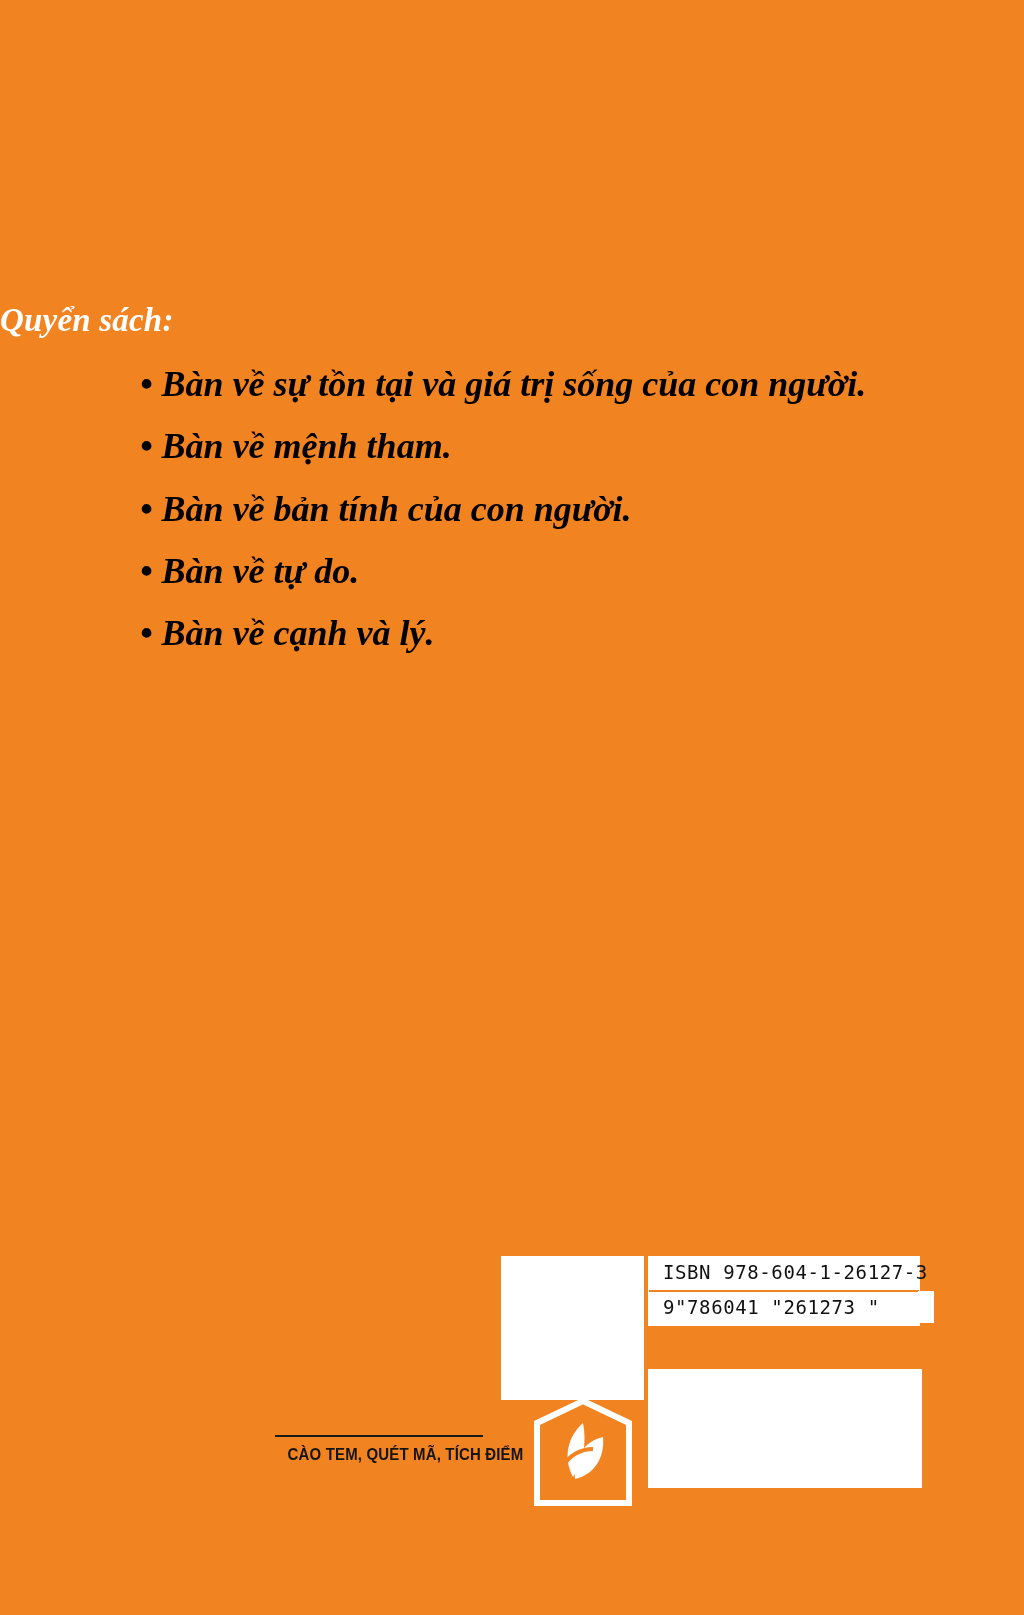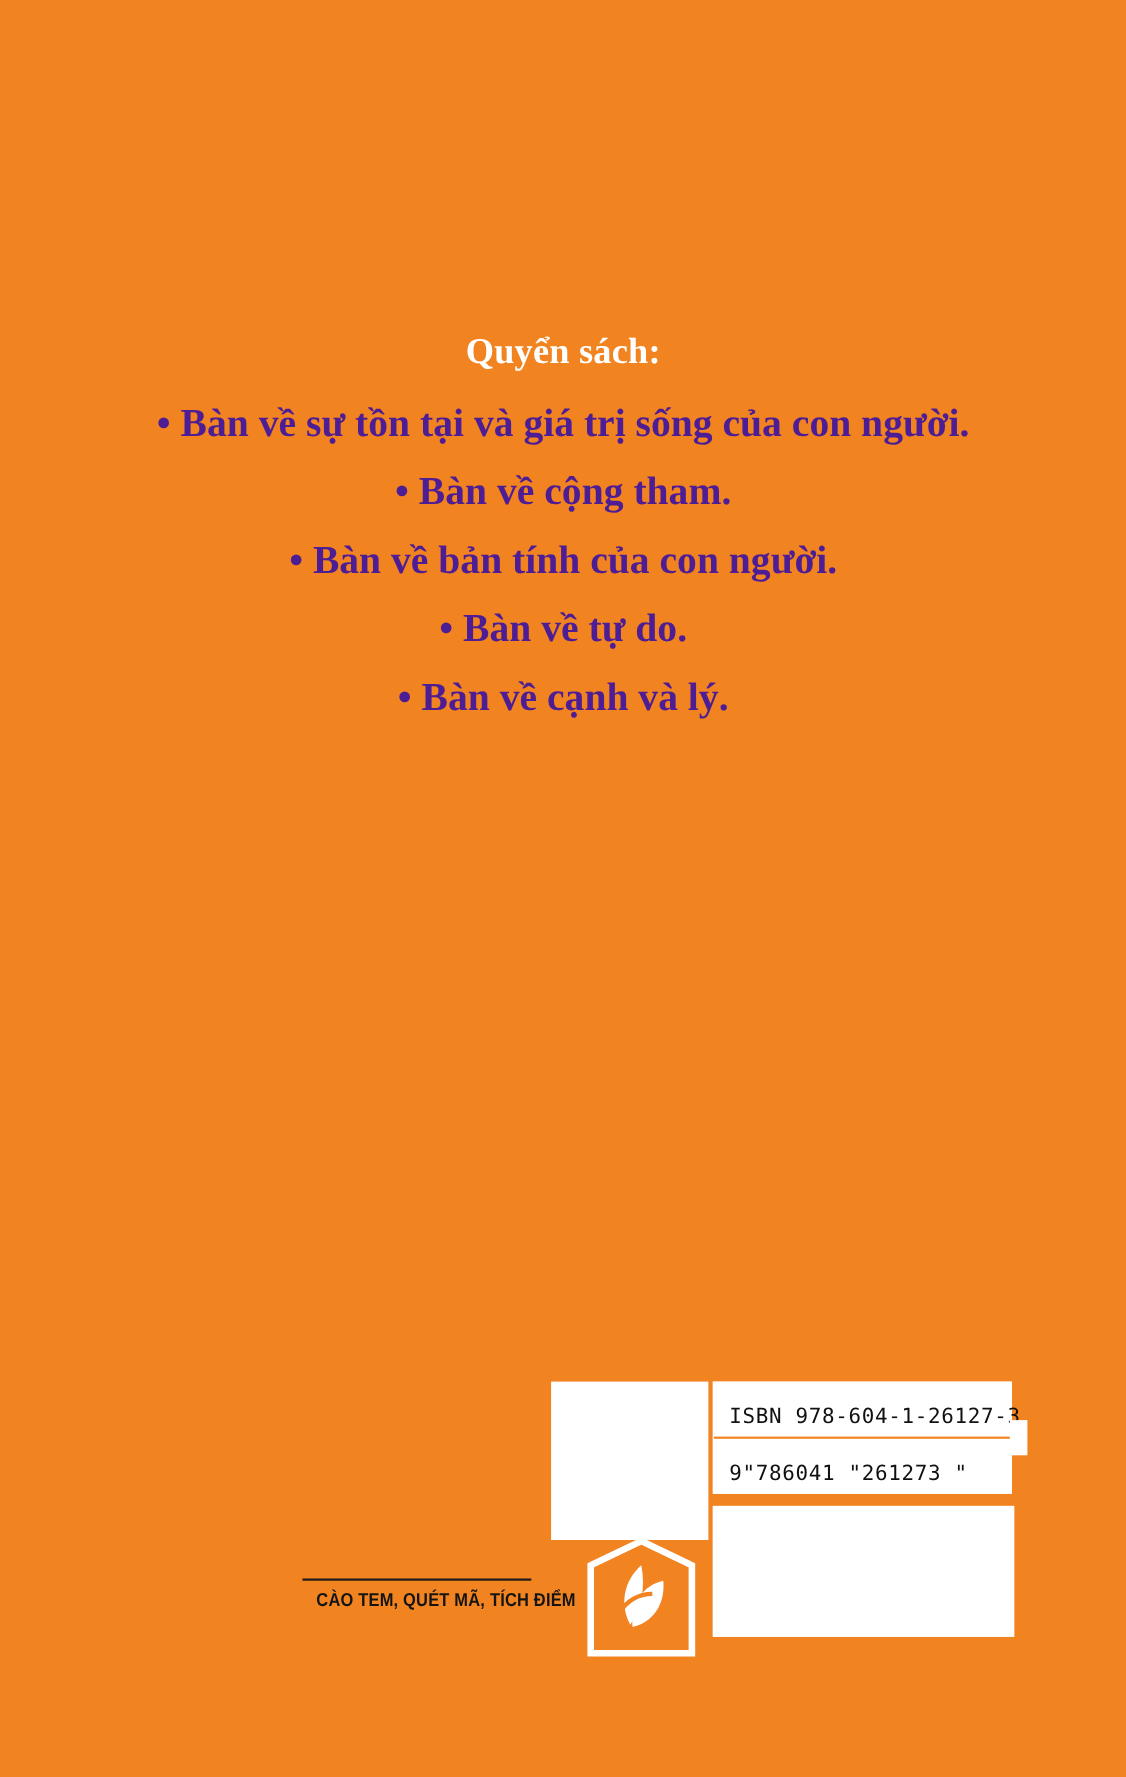--- a/index.html
+++ b/index.html
@@ -19,22 +19,22 @@
     position: absolute;
     inset: 0;
   }
 
   
   .content {
     position: absolute;
     left: 0;
     right: 0;
     top: 300px;
-    text-align: center;
     color: #151515;
+    font-style: italic;
   }
 
   .heading {
     font-family: "Liberation Serif", serif;
     font-weight: bold;
     font-size: 33px;
     line-height: 1.25;
     letter-spacing: 0.2px;
     color: #FFFFFF;
     margin: 0 0 22px 0;
@@ -44,21 +44,21 @@
     list-style: none;
     margin: 0;
     padding: 0;
   }
 
   .bullet-item {
     font-family: "Liberation Serif", serif;
     font-weight: bold;
     font-size: 36px;
     line-height: 1.2;
-    color: #4c1d95;
+    color: #000000;
     margin: 0 0 19px 0;
     padding: 0 140px;
   }
 
   
   .barcode-zone {
     position: absolute;
     left: 0;
     right: 0;
     bottom: 0;
@@ -81,21 +81,21 @@
     width: 270px;
     background: #FFFFFF;
     border: 1px solid #FFFFFF;
   }
 
   .isbn-line {
     font-family: "DejaVu Sans Mono", monospace;
     font-size: 19px;
     letter-spacing: 0.6px;
     color: #111111;
-    padding: 20px 0 7px 14px;
+    padding: 4px 0 7px 14px;
     white-space: nowrap;
   }
 
   .isbn-line.first {
     border-bottom: 2px solid #F28321;
   }
 
   .isbn-tab {
     position: absolute;
     left: 918px;
@@ -153,21 +153,21 @@
 </head>
 <body>
 
 <div class="page">
 
   <div class="content">
     <div class="heading">Quyển sách:</div>
 
     <div class="bullet-list">
       <div class="bullet-item">• Bàn về sự tồn tại và giá trị sống của con người.</div>
-      <div class="bullet-item">• Bàn về cộng tham.</div>
+      <div class="bullet-item">• Bàn về mệnh tham.</div>
       <div class="bullet-item">• Bàn về bản tính của con người.</div>
       <div class="bullet-item">• Bàn về tự do.</div>
       <div class="bullet-item">• Bàn về cạnh và lý.</div>
     </div>
   </div>
 
   <div class="barcode-zone">
 
     <div class="white-box-left"></div>
 

